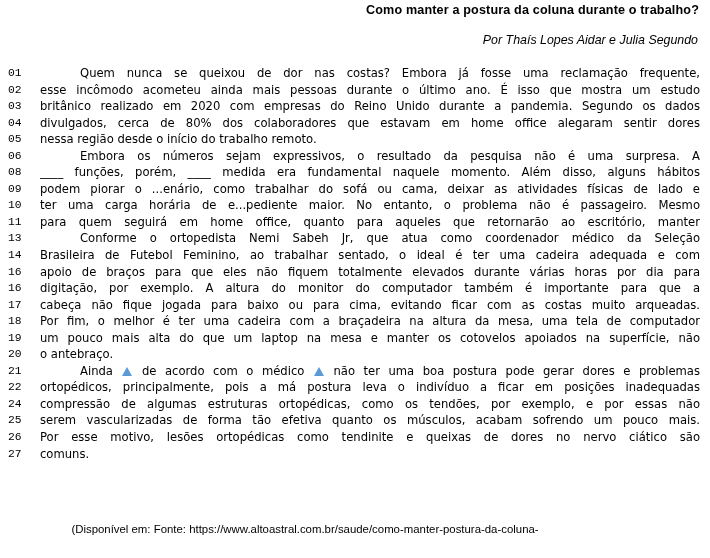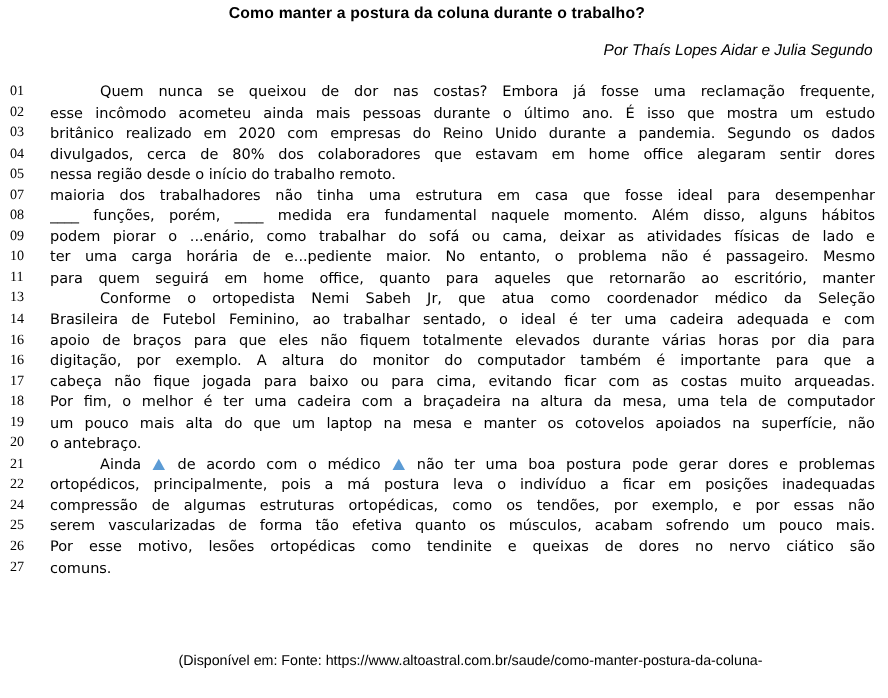--- a/index.html
+++ b/index.html
@@ -22,21 +22,21 @@
     height: 558px;
     box-sizing: border-box;
   }
 
   
   .title {
     position: absolute;
     left: 0;
     top: 3px;
     width: 699px;
-    text-align: center;
+    text-align: right;
     font-family: "Liberation Sans", sans-serif;
     font-weight: bold;
     font-size: 12.6px;
     letter-spacing: 0.15px;
   }
 
   
   .byline {
     position: absolute;
     right: 12px;
@@ -61,21 +61,21 @@
     line-height: 16.55px;
     white-space: nowrap;
   }
 
   .ln-num {
     position: absolute;
     left: 8px;
     top: 0;
     width: 20px;
     text-align: left;
-    font-family: Liberation Serif, serif;
+    font-family: Liberation Mono, monospace;
     font-size: 11.3px;
     color: #000;
   }
 
   .ln-text {
     position: absolute;
     left: 40px;
     top: 0;
     width: 660px;
     font-family: "DejaVu Sans", sans-serif;
@@ -108,21 +108,21 @@
     margin: 0 1px;
     position: relative;
   }
 
   
   .footer {
     position: absolute;
     left: 0;
     top: 521px;
     width: 610px;
-    text-align: right;
+    text-align: center;
     font-family: "Liberation Sans", sans-serif;
     font-size: 11.4px;
     line-height: 17px;
   }
   .footer-line { display: block; }
 </style>
 </head>
 <body>
 
 <div class="page">
@@ -146,22 +146,22 @@
       </div>
       <div class="ln-row">
         <span class="ln-num">04</span>
         <span class="ln-text">divulgados, cerca de 80% dos colaboradores que estavam em home office alegaram sentir dores</span>
       </div>
       <div class="ln-row">
         <span class="ln-num">05</span>
         <span class="ln-text ragged">nessa região desde o início do trabalho remoto.</span>
       </div>
       <div class="ln-row">
-        <span class="ln-num">07</span>
-        <span class="ln-text">maioria dos trabalhadores não tinha uma estrutura em casa que fosse ideal para desempenhar</span>
+        <span class="ln-num">06</span>
+        <span class="ln-text"><span class="indent-space"></span>Embora os números sejam expressivos, o resultado da pesquisa não é uma surpresa. A</span>
       </div>
       <div class="ln-row">
         <span class="ln-num">08</span>
         <span class="ln-text">____ funções, porém, ____ medida era fundamental naquele momento. Além disso, alguns hábitos</span>
       </div>
       <div class="ln-row">
         <span class="ln-num">09</span>
         <span class="ln-text">podem piorar o ...enário, como trabalhar do sofá ou cama, deixar as atividades físicas de lado e</span>
       </div>
       <div class="ln-row">

